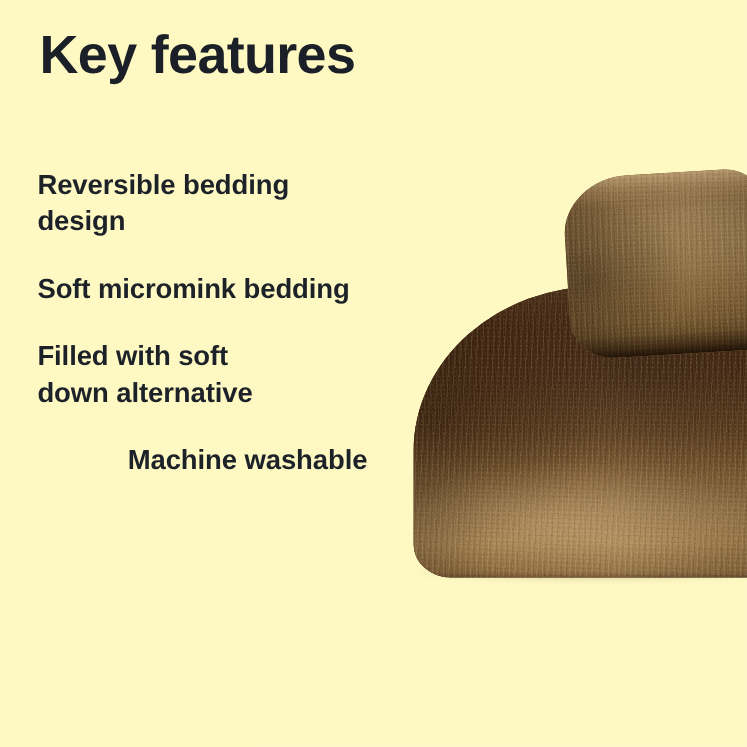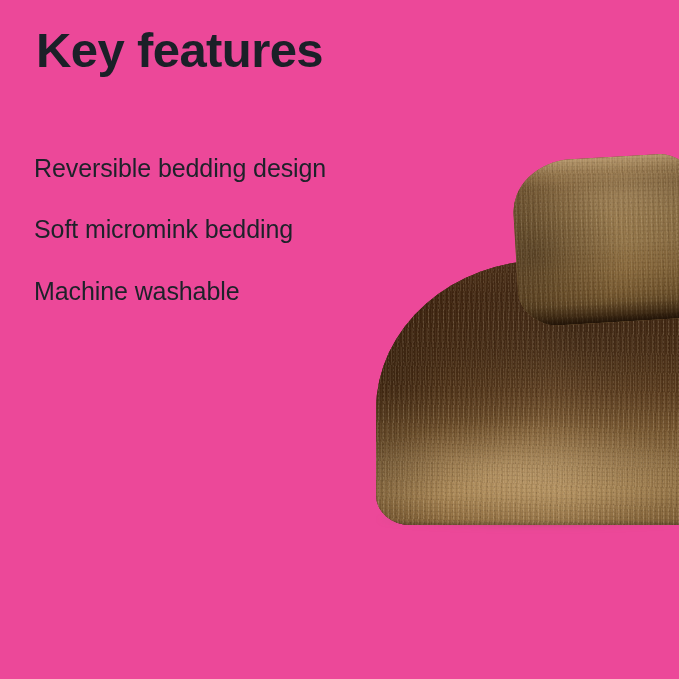--- a/index.html
+++ b/index.html
@@ -12,21 +12,21 @@
     height: 679px;
     overflow: hidden;
     font-family: "Liberation Sans", sans-serif;
     background: #f4f2ee;
   }
 
   #page {
     position: relative;
     width: 679px;
     height: 679px;
-    background: #ec4899;
+    background: #fef9c3;
     overflow: hidden;
   }
 
   
   .product-photo {
     position: absolute;
     left: 348px;
     top: 130px;
     width: 331px;
     height: 410px;
@@ -209,40 +209,43 @@
     left: 34px;
     top: 152px;
     margin: 0;
     padding: 0;
     list-style: none;
     width: 300px;
   }
   .feature-item {
     margin: 0 0 28px 0;
     font-size: 25px;
-    font-weight: 400;
+    font-weight: 700;
     line-height: 1.33;
     letter-spacing: -0.1px;
     color: #1d2229;
     white-space: pre-line;
   }
   .feature-item:last-child {
     margin-bottom: 0;
+    text-align: right;
   }
 </style>
 </head>
 <body>
 
 <div id="page">
 
   <h1 class="page-title">Key features</h1>
 
   <ul class="feature-list">
     <li class="feature-item">Reversible bedding design</li>
     <li class="feature-item">Soft micromink bedding</li>
+    <li class="feature-item">Filled with soft
+down alternative</li>
     <li class="feature-item">Machine washable</li>
   </ul>
 
   <div class="product-photo">
 
     <div class="pillow-shadow"></div>
 
     <div class="pillow-lower">
       <div class="tone"></div>
       <div class="formshade"></div>

